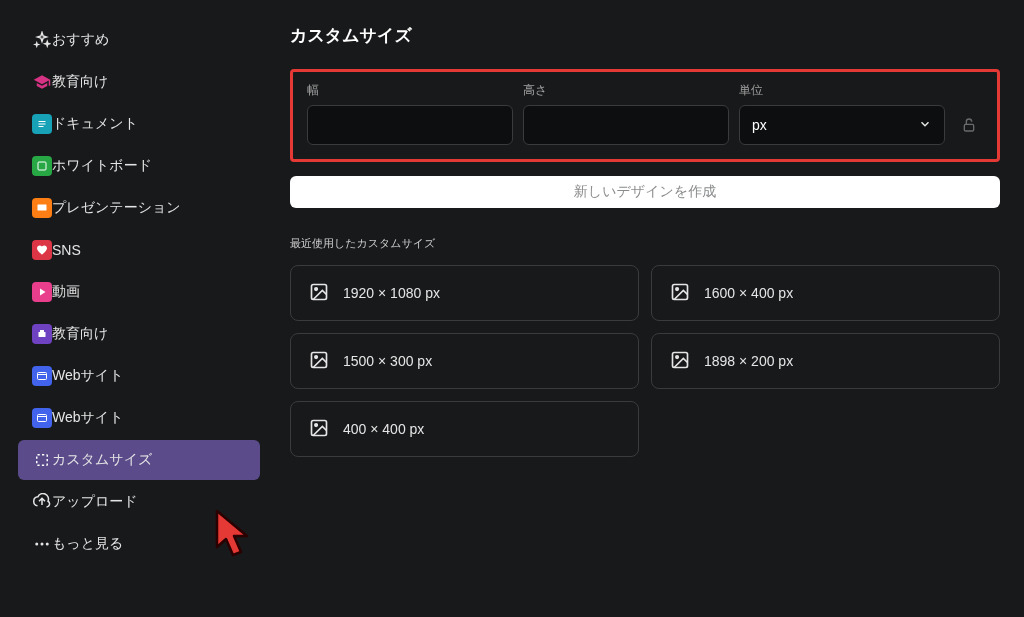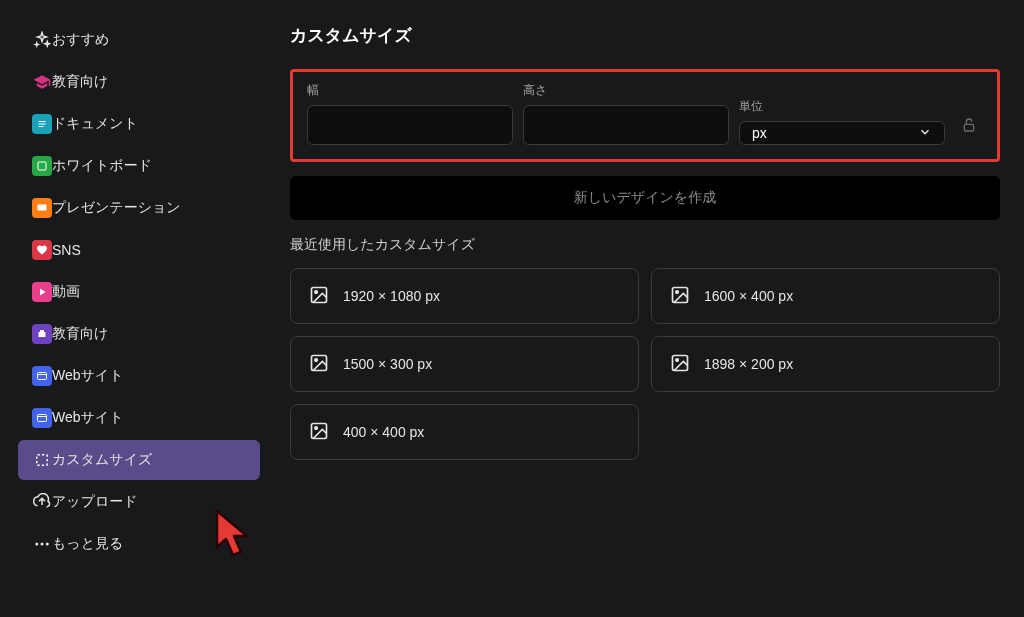--- a/index.html
+++ b/index.html
@@ -89,50 +89,50 @@
       padding: 0 12px;
       color: #fff;
       font-size: 14px;
       width: 100%;
       outline: none;
     }
     .select-box {
       background: #0d0e0f;
       border: 1px solid #3a3b3d;
       border-radius: 6px;
-      height: 24px;
+      height: 40px;
       padding: 0 12px;
       color: #fff;
       font-size: 14px;
       display: flex;
       align-items: center;
       justify-content: space-between;
       cursor: pointer;
     }
     .lock-icon-wrap {
       width: 28px;
       height: 40px;
       display: flex;
       align-items: center;
       justify-content: center;
       color: #6a6b6d;
     }
     .create-button {
       width: 100%;
-      background: #000000;
+      background: #ffffff;
       border: none;
       border-radius: 6px;
-      height: 44px;
+      height: 32px;
       color: #8a8b8d;
       font-size: 14px;
       cursor: pointer;
-      margin-bottom: 16px;
+      margin-bottom: 28px;
     }
     .recent-label {
-      font-size: 14px;
+      font-size: 11px;
       color: #d0d0d0;
       margin-bottom: 14px;
     }
     .recent-grid {
       display: grid;
       grid-template-columns: 1fr 1fr;
       gap: 12px;
     }
     .recent-item {
       border: 1px solid #3a3b3d;

